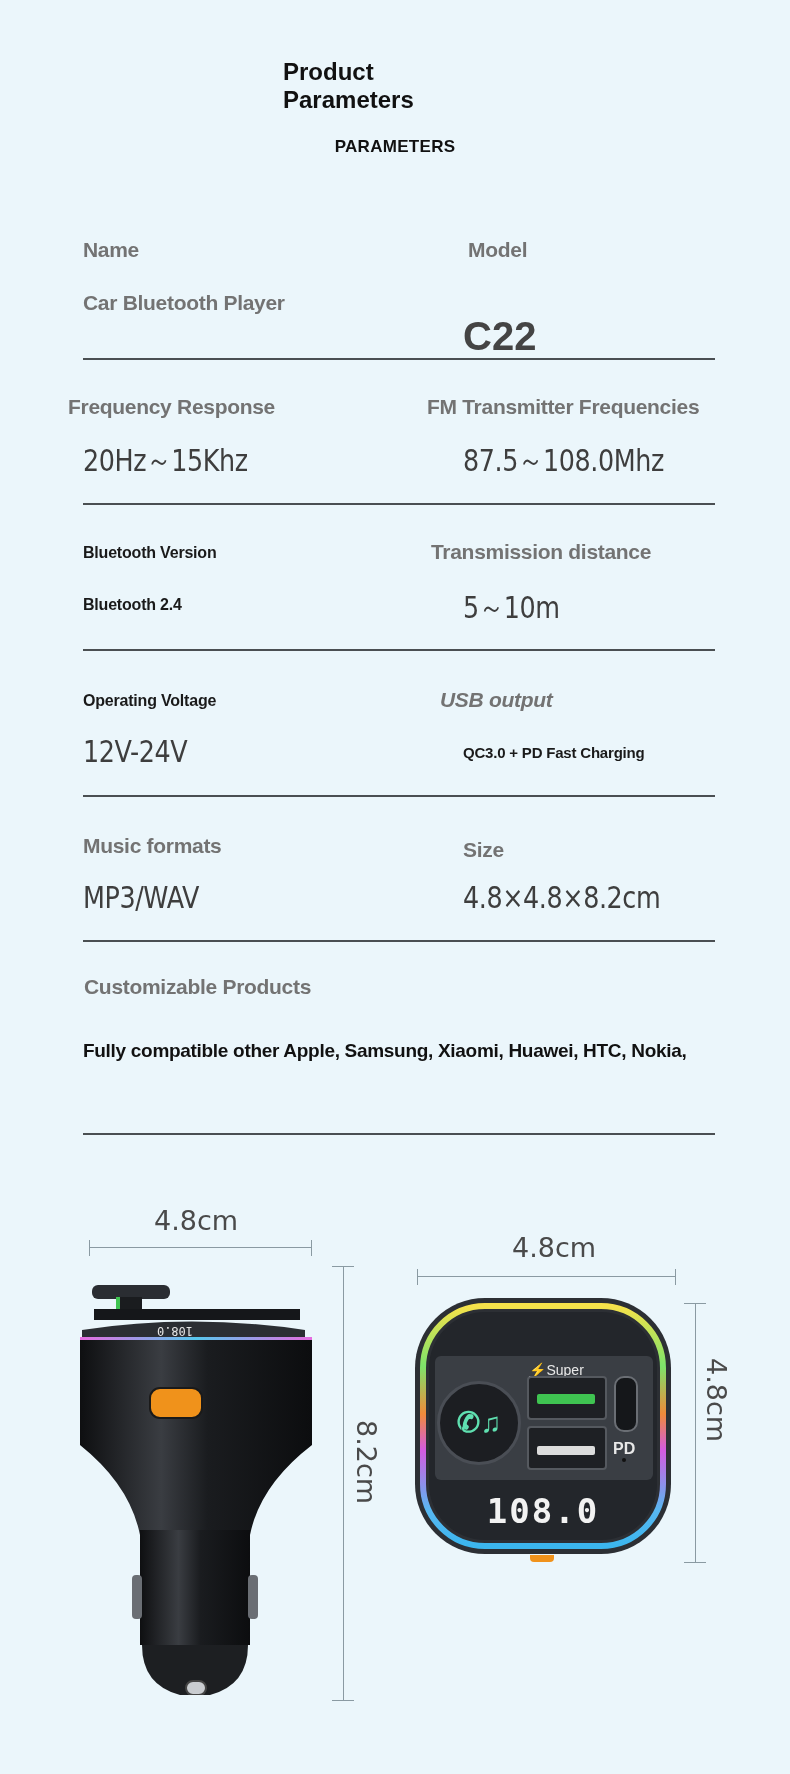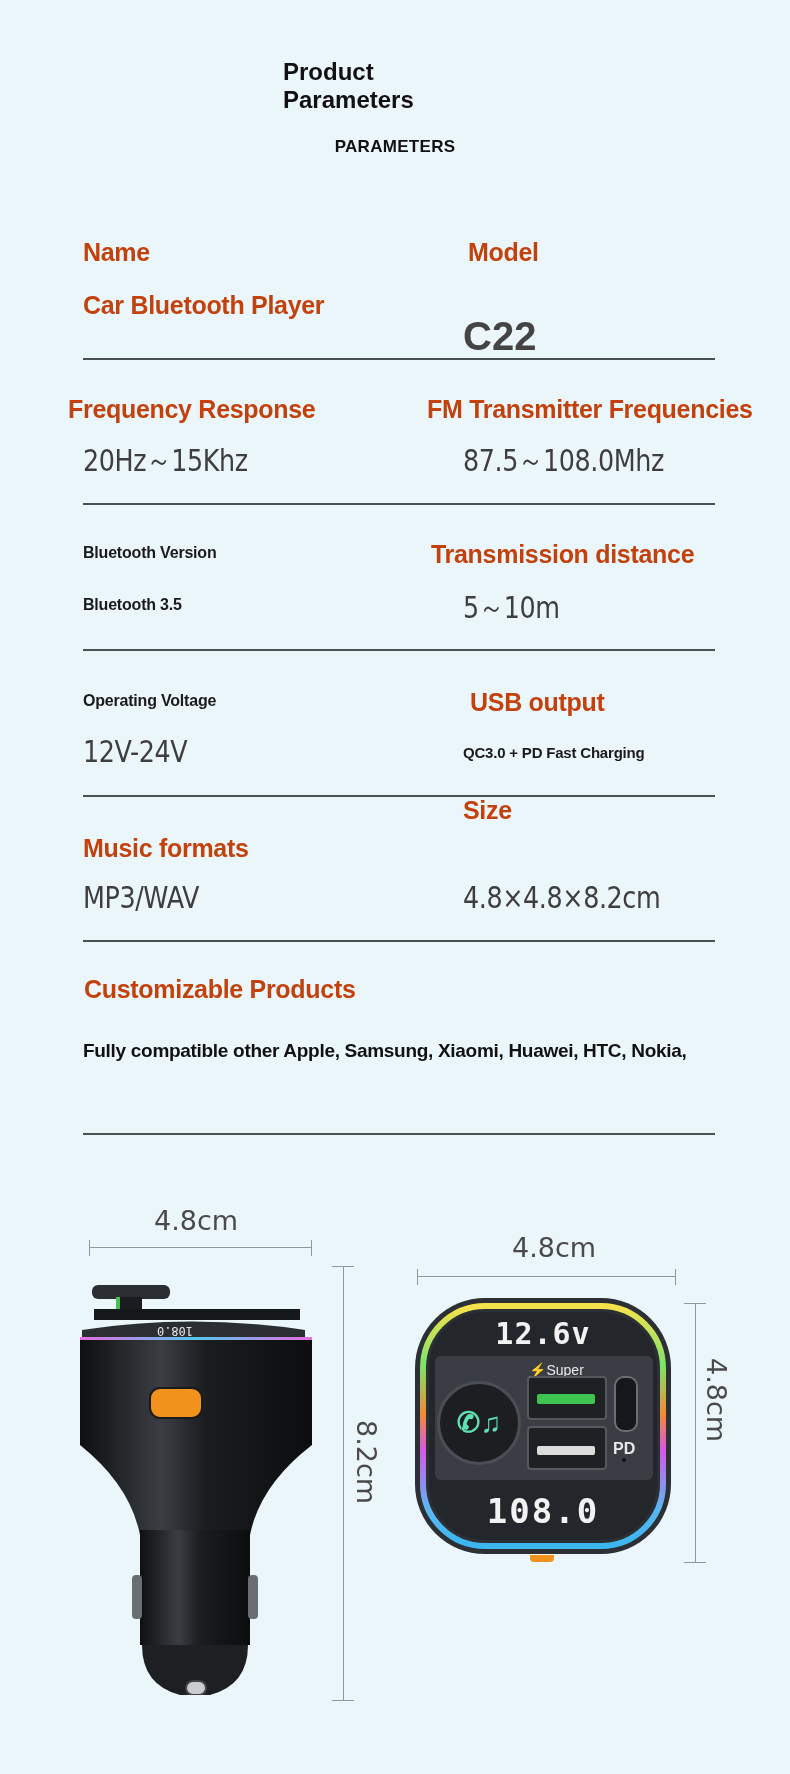--- a/index.html
+++ b/index.html
@@ -1,20 +1,20 @@
 <!DOCTYPE html>
 <html><head>
 <meta charset="utf-8">
 <style>
   html,body{margin:0;padding:0;}
   body{width:790px;height:1774px;background:#ebf6fb;position:relative;overflow:hidden;font-family:"Liberation Sans",sans-serif;color:#1c1c1c;}
   .abs{position:absolute;}
   .title{left:283px;top:58px;font-size:24px;font-weight:bold;line-height:28px;color:#111;}
   .subtitle{left:0;width:790px;text-align:center;top:137px;font-size:17px;font-weight:bold;color:#111;letter-spacing:0.3px;}
-  .lbl{font-size:25px;font-weight:bold;color:#c2410c;letter-spacing:-0.3px;}
+  .lbl{font-size:21px;font-weight:bold;color:#737373;letter-spacing:-0.3px;}
   .lbl-sm{font-size:16px;font-weight:bold;color:#1a1a1a;letter-spacing:-0.2px;}
   .val{font-size:31px;font-weight:normal;color:#3e3e3e;letter-spacing:-0.5px;font-family:"DejaVu Sans",sans-serif;transform:scaleX(0.82);transform-origin:left center;}
   .model{font-size:40px;font-weight:bold;color:#444;font-family:"Liberation Sans",sans-serif;margin-top:24px;}
   .divider{left:83px;width:632px;height:2px;background:#4a4f52;}
   .compat{left:83px;top:1040px;width:660px;font-size:19px;font-weight:bold;line-height:22px;color:#111;letter-spacing:-0.3px;}
   .dim-text{font-size:27px;color:#4a4a4a;font-family:"DejaVu Sans",sans-serif;}
   .hline{height:1px;background:#8a9aa2;}
   .vline{width:1px;background:#8a9aa2;}
   .tick-v{width:1px;height:16px;background:#8a9aa2;}
   .tick-h{width:22px;height:1px;background:#8a9aa2;}
@@ -36,32 +36,32 @@
 <div class="abs divider" style="top:358px;"></div>
 
 <div class="abs lbl" style="left:68px;top:395px;">Frequency Response</div>
 <div class="abs lbl" style="left:427px;top:395px;">FM Transmitter Frequencies</div>
 <div class="abs val" style="left:83px;top:440px;">20Hz～15Khz</div>
 <div class="abs val" style="left:463px;top:440px;">87.5～108.0Mhz</div>
 <div class="abs divider" style="top:503px;"></div>
 
 <div class="abs lbl-sm" style="left:83px;top:544px;">Bluetooth Version</div>
 <div class="abs lbl" style="left:431px;top:540px;">Transmission distance</div>
-<div class="abs lbl-sm" style="left:83px;top:596px;">Bluetooth 3.5</div>
+<div class="abs lbl-sm" style="left:83px;top:596px;">Bluetooth 2.4</div>
 <div class="abs val" style="left:463px;top:587px;">5～10m</div>
 <div class="abs divider" style="top:649px;"></div>
 
 <div class="abs lbl-sm" style="left:83px;top:692px;">Operating Voltage</div>
-<div class="abs lbl" style="left:470px;top:688px;">USB output</div>
+<div class="abs lbl" style="left:440px;top:688px;font-style:italic;">USB output</div>
 <div class="abs val" style="left:83px;top:733px;">12V-24V</div>
 <div class="abs lbl-sm" style="left:463px;top:744px;font-size:15px;">QC3.0 + PD Fast Charging</div>
 <div class="abs divider" style="top:795px;"></div>
 
 <div class="abs lbl" style="left:83px;top:834px;">Music formats</div>
-<div class="abs lbl" style="left:463px;top:796px;text-align:center;">Size</div>
+<div class="abs lbl" style="left:463px;top:838px;text-align:center;">Size</div>
 <div class="abs val" style="left:83px;top:879px;">MP3/WAV</div>
 <div class="abs val" style="left:463px;top:879px;">4.8×4.8×8.2cm</div>
 <div class="abs divider" style="top:940px;"></div>
 
 <div class="abs lbl" style="left:84px;top:975px;">Customizable Products</div>
 <div class="abs compat">
   <div>Fully compatible other Apple, Samsung, Xiaomi, Huawei, HTC, Nokia,</div>
 </div>
 <div class="abs divider" style="top:1133px;"></div>
 
@@ -134,21 +134,20 @@
           <stop offset="0.6" stop-color="#d45be0"></stop>
           <stop offset="0.85" stop-color="#59b8f2"></stop>
           <stop offset="1" stop-color="#3bb6ee"></stop>
         </linearGradient>
       </defs>
       <rect x="2" y="2" width="256" height="256" rx="70" fill="#2c2f34"></rect>
       <rect x="10" y="10" width="240" height="240" rx="62" fill="none" stroke="url(#rgbG)" stroke-width="6"></rect>
       <rect x="16" y="16" width="228" height="228" rx="56" fill="#23262b"></rect>
       <rect x="22" y="60" width="218" height="124" rx="6" fill="#3a3e44"></rect>
     </svg>
-    <div class="abs" style="left:0;width:260px;top:20px;text-align:center;font-family:'DejaVu Sans Mono',monospace;font-weight:bold;font-size:30px;color:#f2f2f2;letter-spacing:1px;">12.6v</div>
     <div class="abs" style="left:0;width:260px;top:195px;text-align:center;font-family:'DejaVu Sans Mono',monospace;font-weight:bold;font-size:34px;color:#f2f2f2;letter-spacing:2px;">108.0</div>
     <div class="abs" style="left:24px;top:85px;width:78px;height:78px;border-radius:50%;background:#1c1e22;border:3px solid #4a4e55;">
       <div class="abs" style="left:0;width:78px;top:22px;text-align:center;color:#5fe0b0;font-size:28px;font-weight:bold;">✆♫</div>
     </div>
     <div class="abs" style="left:116px;top:66px;font-size:14px;color:#e8e8e8;text-decoration:underline;">⚡<span>Super</span></div>
     <div class="abs" style="left:114px;top:80px;width:76px;height:40px;border:2px solid #55595f;border-radius:4px;background:#1e2024;">
       <div class="abs" style="left:8px;top:16px;width:58px;height:10px;background:#3fc451;border-radius:2px;"></div>
     </div>
     <div class="abs" style="left:114px;top:130px;width:76px;height:40px;border:2px solid #55595f;border-radius:4px;background:#1e2024;">
       <div class="abs" style="left:8px;top:18px;width:58px;height:9px;background:#dcdcdc;border-radius:2px;"></div>

